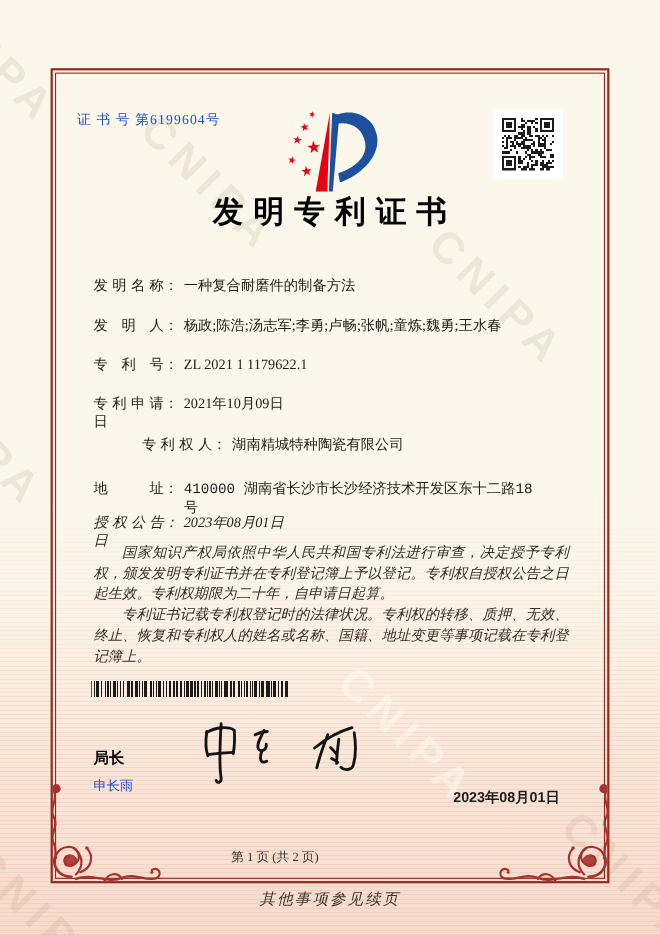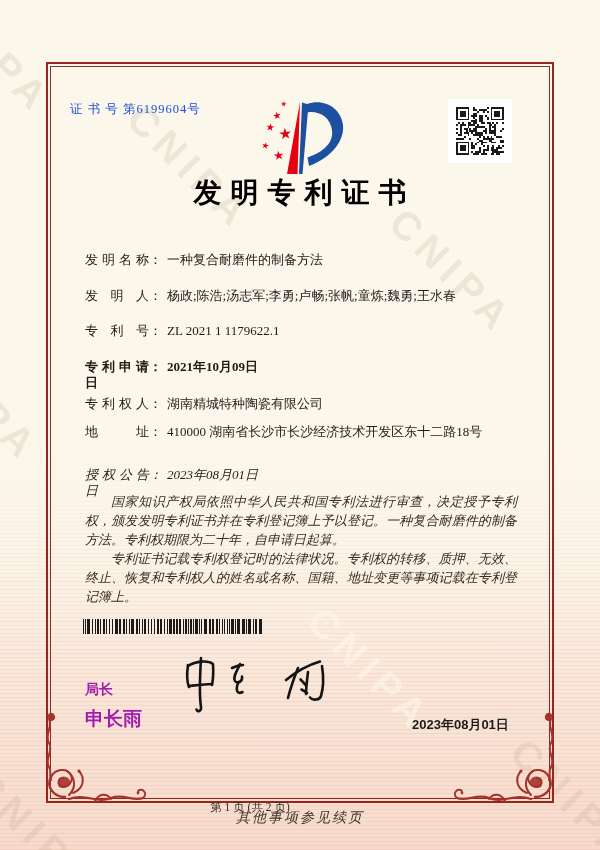--- a/index.html
+++ b/index.html
@@ -53,24 +53,24 @@
   }
   .fcolon{display:inline-block;vertical-align:top;}
   .fvalue{display:inline-block;vertical-align:top;margin-left:5px;}
   .fvalue-wrap{width:328px;line-height:16.5px;}
   .grant-group2{position:absolute;left:215px;top:0;}
   .legal{left:85px;top:492px;width:432px;}
   .legal p{
     margin:0;font-size:13px;line-height:19px;text-align:justify;
     text-indent:2em;font-style:italic;color:#332d24;font-weight:500;
   }
-  .sig-title{left:85px;top:681px;font-family:"Liberation Sans","DejaVu Sans",sans-serif;font-size:14px;font-weight:600;color:#a21caf;}
-  .sig-name{left:85px;top:706px;font-family:"Liberation Sans","DejaVu Sans",sans-serif;font-size:19px;font-weight:700;color:#a21caf;}
+  .sig-title{left:85px;top:681px;font-family:"Liberation Sans","DejaVu Sans",sans-serif;font-size:14px;font-weight:600;color:#000000;}
+  .sig-name{left:85px;top:706px;font-family:"Liberation Sans","DejaVu Sans",sans-serif;font-size:12px;font-weight:400;color:#1d4ed8;}
   .issue-date{left:412px;top:716px;font-family:"Liberation Sans","DejaVu Sans",sans-serif;font-size:13px;font-weight:600;color:#1c1c1c;}
-  .page-info{left:0;top:800px;width:500px;text-align:center;font-size:11.5px;color:#33302a;}
+  .page-info{left:0;top:772px;width:500px;text-align:center;font-size:11.5px;color:#33302a;}
   .footer-note{left:0;top:809px;width:600px;text-align:center;font-size:14px;font-style:italic;color:#3c362c;letter-spacing:2px;}
 </style>
 </head>
 <body>
 
 <div class="page">
 
   <div class="pink-overlay"></div>
 
   <span class="wm" style="left:-50px;top:-20px;">CNIPA</span>
@@ -347,36 +347,36 @@
   <div class="abs fields">
     <div class="frow" style="top:0;">
       <span class="flabel">发明名称</span><span class="fcolon">：</span><span class="fvalue">一种复合耐磨件的制备方法</span>
     </div>
     <div class="frow" style="top:36px;">
       <span class="flabel">发明人</span><span class="fcolon">：</span><span class="fvalue">杨政;陈浩;汤志军;李勇;卢畅;张帆;童炼;魏勇;王水春</span>
     </div>
     <div class="frow" style="top:71px;">
       <span class="flabel">专利号</span><span class="fcolon">：</span><span class="fvalue">ZL 2021 1 1179622.1</span>
     </div>
-    <div class="frow" style="top:107px;font-weight:bold;">
+    <div class="frow" style="top:107px;">
       <span class="flabel">专利申请日</span><span class="fcolon">：</span><span class="fvalue">2021年10月09日</span>
     </div>
-    <div class="frow" style="top:144px;">
+    <div class="frow" style="top:144px;margin-left:44px;">
       <span class="flabel">专利权人</span><span class="fcolon">：</span><span class="fvalue">湖南精城特种陶瓷有限公司</span>
     </div>
-    <div class="frow" style="top:172px;">
+    <div class="frow" style="top:185px;font-family:Liberation Mono, monospace;">
       <span class="flabel">地址</span><span class="fcolon">：</span><span class="fvalue fvalue-wrap">410000 湖南省长沙市长沙经济技术开发区东十二路18号</span>
     </div>
     <div class="frow" style="top:215px;font-style:italic;">
       <span class="flabel">授权公告日</span><span class="fcolon">：</span><span class="fvalue">2023年08月01日</span>
     </div>
   </div>
 
   <div class="abs legal">
-    <p>国家知识产权局依照中华人民共和国专利法进行审查，决定授予专利权，颁发发明专利证书并在专利登记簿上予以登记。一种复合耐磨件的制备方法。专利权期限为二十年，自申请日起算。</p>
+    <p>国家知识产权局依照中华人民共和国专利法进行审查，决定授予专利权，颁发发明专利证书并在专利登记簿上予以登记。专利权自授权公告之日起生效。专利权期限为二十年，自申请日起算。</p>
     <p>专利证书记载专利权登记时的法律状况。专利权的转移、质押、无效、终止、恢复和专利权人的姓名或名称、国籍、地址变更等事项记载在专利登记簿上。</p>
   </div>
 
   <svg id="barcode-svg" class="abs" style="left:83px;top:619px;" width="181" height="15" viewBox="0 0 181 15" preserveAspectRatio="none" shape-rendering="crispEdges">
       <rect x="0" y="0" width="1" height="15" fill="#1b1b1b"></rect>
       <rect x="2" y="0" width="1" height="15" fill="#1b1b1b"></rect>
       <rect x="4" y="0" width="3" height="15" fill="#1b1b1b"></rect>
       <rect x="9" y="0" width="1" height="15" fill="#1b1b1b"></rect>
       <rect x="12" y="0" width="1" height="15" fill="#1b1b1b"></rect>
       <rect x="14" y="0" width="2" height="15" fill="#1b1b1b"></rect>

